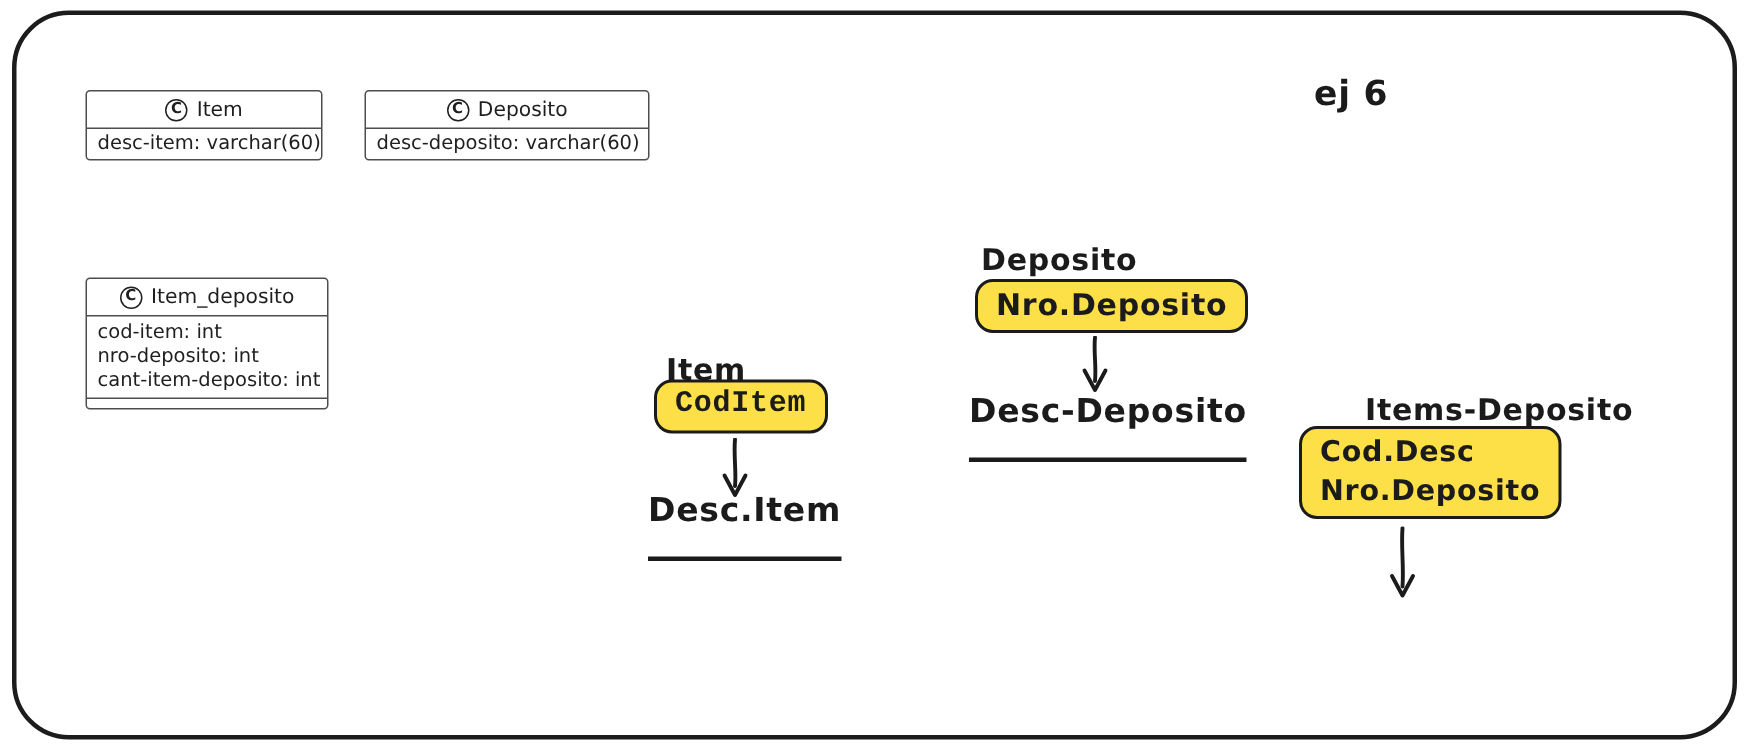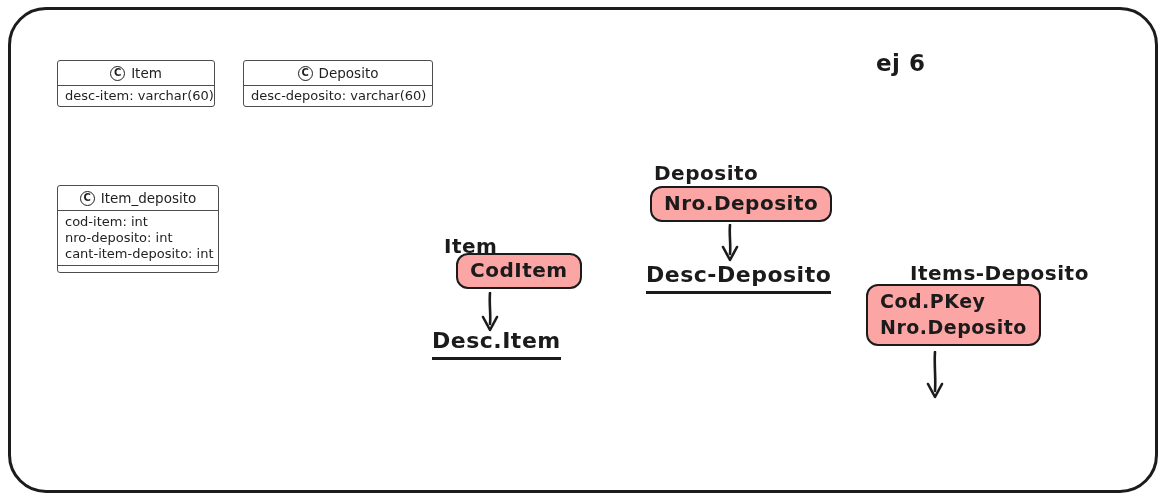--- a/index.html
+++ b/index.html
@@ -71,26 +71,26 @@
     font-weight: 600;
     white-space: nowrap;
     letter-spacing: 0.5px;
   }
   .hw-label { font-size: 20px; }
   .hw-box {
     border: 2.5px solid #1b1b1b;
     border-radius: 12px;
     padding: 2px 12px 4px 12px;
     font-size: 20px;
-    background: #fca5a5;
+    background: #fde047;
   }
   .hw-box .keyline { display: block; line-height: 26px; }
   .hw-dep { font-size: 22px; }
   .hw-underline {
-    padding-bottom: 4px;
+    padding-bottom: 18px;
     border-bottom: 3.5px solid #1b1b1b;
   }
   .hw-note { font-size: 23px; }
 
   .arrow-svg { position: absolute; }
 </style>
 </head>
 <body>
 
 <div id="page">
@@ -122,42 +122,42 @@
       <div>cod-item: int</div>
       <div>nro-deposito: int</div>
       <div>cant-item-deposito: int</div>
     </div>
     <div class="uml-empty"></div>
   </div>
 
   <div class="hw hw-note" style="left:876px; top:50px;">ej 6</div>
 
   <div class="hw hw-label" style="left:444px; top:234px;">Item</div>
-  <div class="hw hw-box" style="left:456px; top:253px;">
+  <div class="hw hw-box" style="left:436px; top:253px;font-family:Liberation Mono, monospace;">
     <span class="keyline">CodItem</span>
   </div>
   <svg class="arrow-svg" style="left:477px; top:292px;" width="26" height="40" viewBox="0 0 26 40">
     <path d="M13 1 C 12 12, 14 22, 13 32" fill="none" stroke="#1b1b1b" stroke-width="2.6" stroke-linecap="round"></path>
     <path d="M6 25 L 13 38 L 20 25" fill="none" stroke="#1b1b1b" stroke-width="2.6" stroke-linecap="round" stroke-linejoin="round"></path>
   </svg>
   <div class="hw hw-dep hw-underline" style="left:432px; top:328px;">Desc.Item</div>
 
   <div class="hw hw-label" style="left:654px; top:161px;">Deposito</div>
   <div class="hw hw-box" style="left:650px; top:186px;">
     <span class="keyline">Nro.Deposito</span>
   </div>
   <svg class="arrow-svg" style="left:717px; top:224px;" width="26" height="38" viewBox="0 0 26 38">
     <path d="M13 1 C 12 11, 14 20, 13 30" fill="none" stroke="#1b1b1b" stroke-width="2.6" stroke-linecap="round"></path>
     <path d="M6 23 L 13 36 L 20 23" fill="none" stroke="#1b1b1b" stroke-width="2.6" stroke-linecap="round" stroke-linejoin="round"></path>
   </svg>
   <div class="hw hw-dep hw-underline" style="left:646px; top:262px;">Desc-Deposito</div>
 
   <div class="hw hw-label" style="left:910px; top:261px;">Items-Deposito</div>
   <div class="hw hw-box" style="left:866px; top:284px; font-size:19px;">
-    <span class="keyline">Cod.PKey</span>
+    <span class="keyline">Cod.Desc</span>
     <span class="keyline">Nro.Deposito</span>
   </div>
   <svg class="arrow-svg" style="left:922px; top:351px;" width="26" height="48" viewBox="0 0 26 48">
     <path d="M13 1 C 12 14, 14 27, 13 40" fill="none" stroke="#1b1b1b" stroke-width="2.6" stroke-linecap="round"></path>
     <path d="M6 33 L 13 46 L 20 33" fill="none" stroke="#1b1b1b" stroke-width="2.6" stroke-linecap="round" stroke-linejoin="round"></path>
   </svg>
 
 </div>
 
 </body></html>

